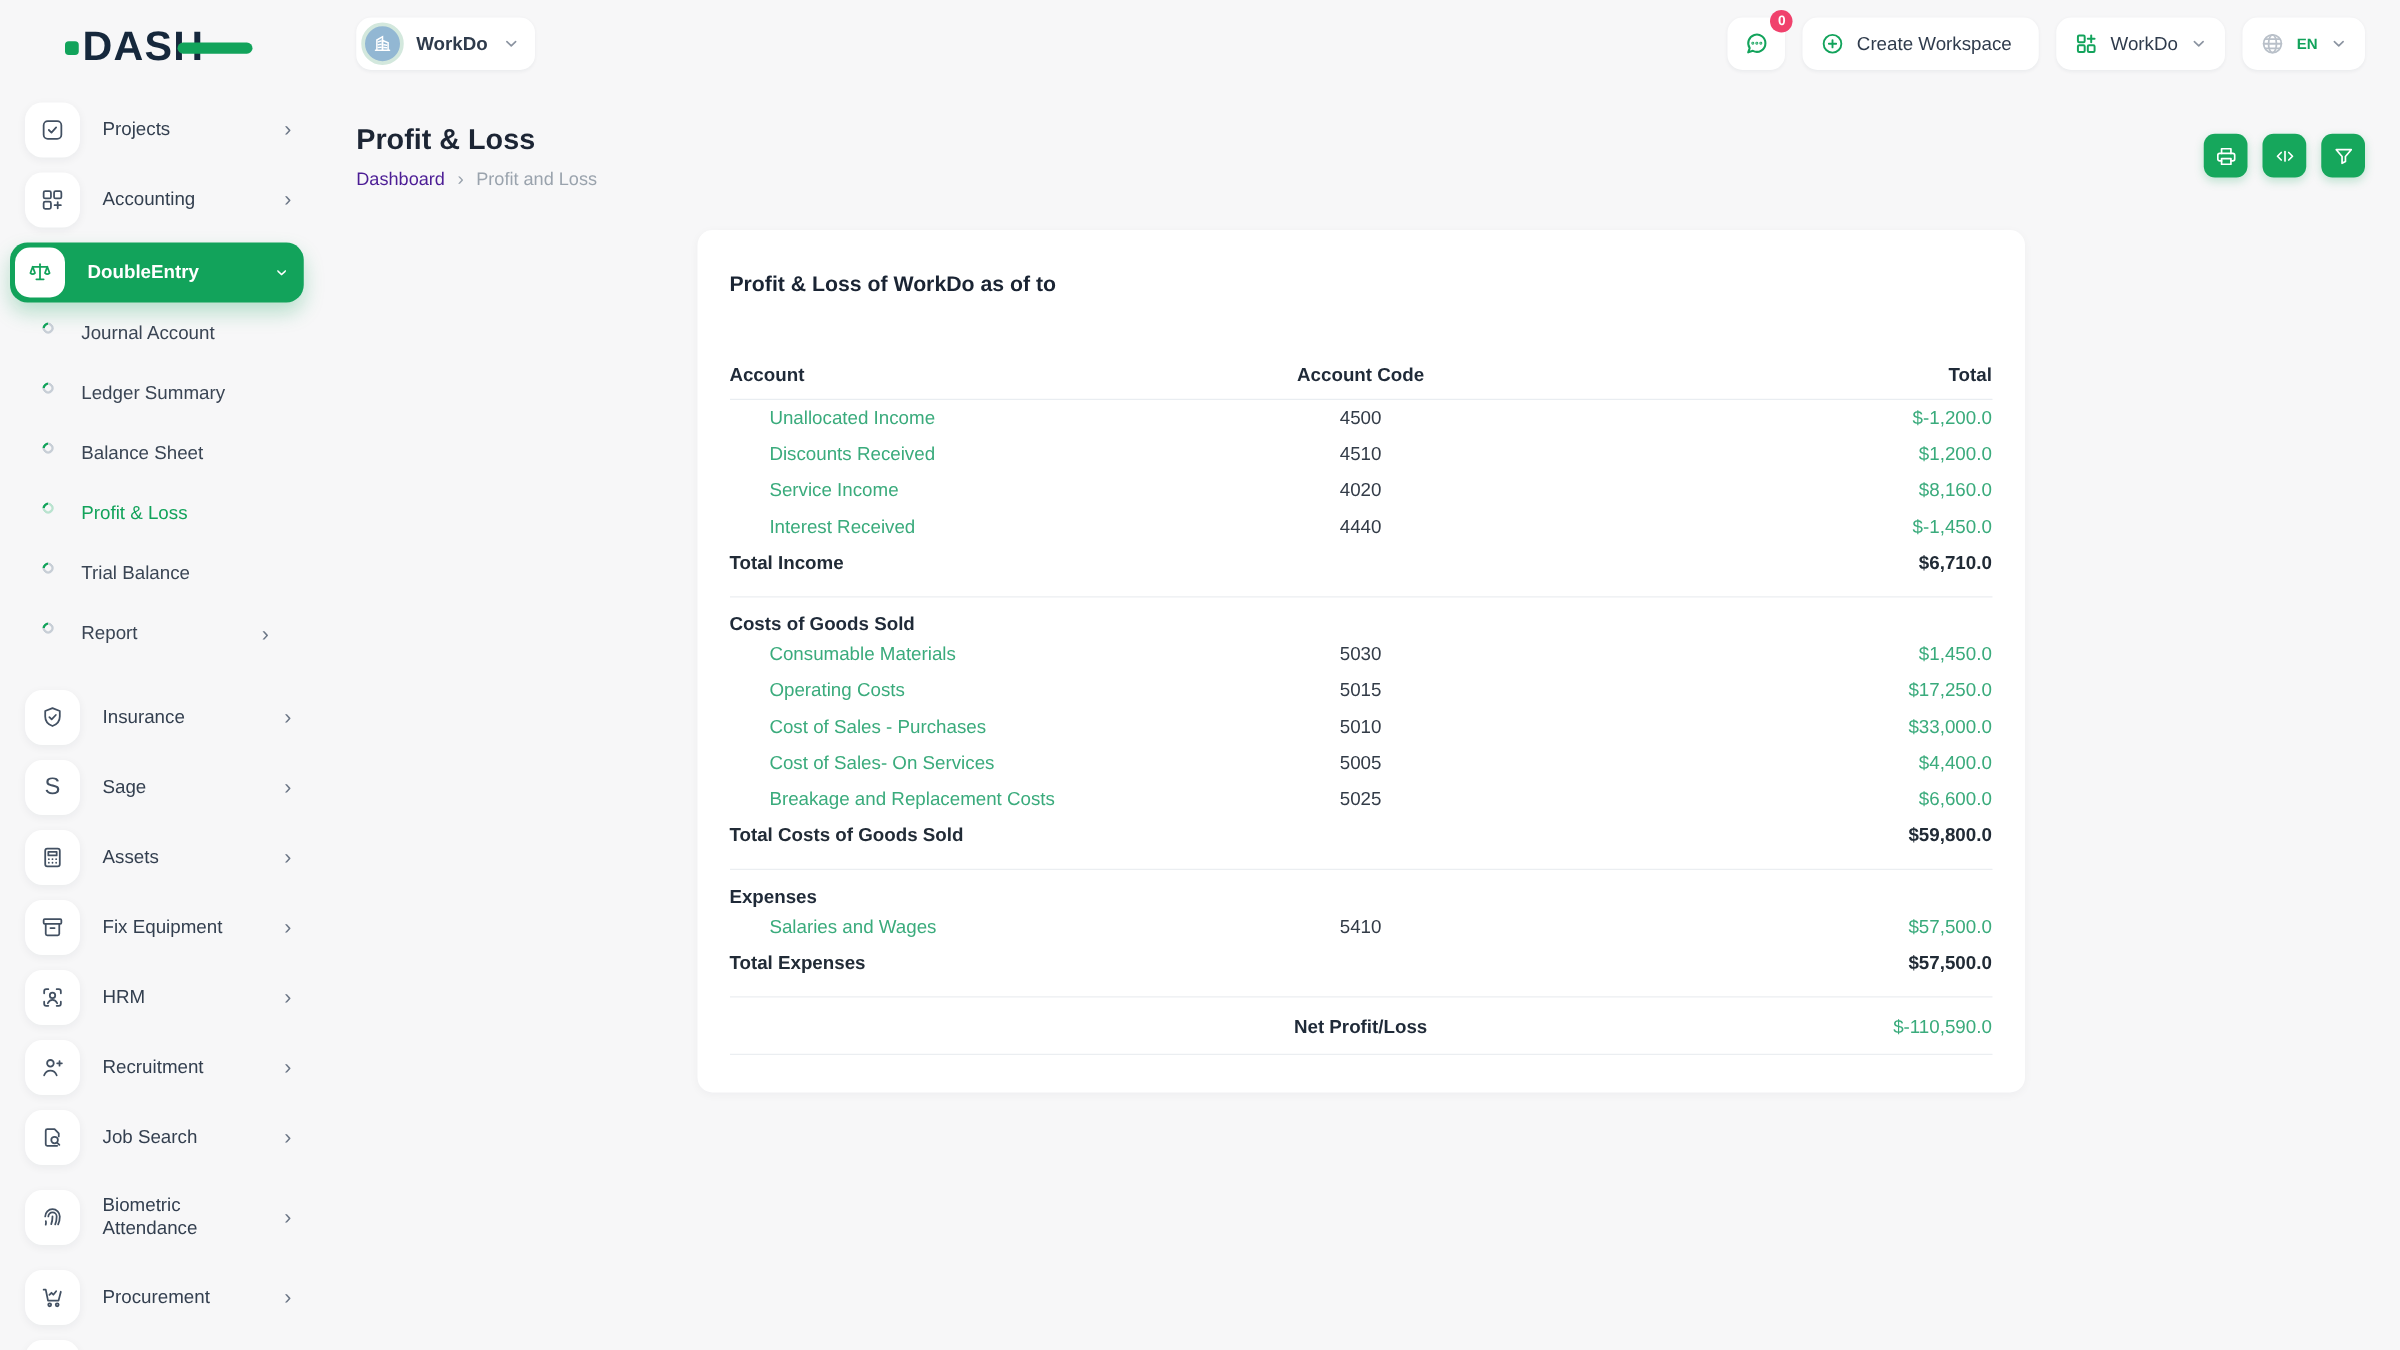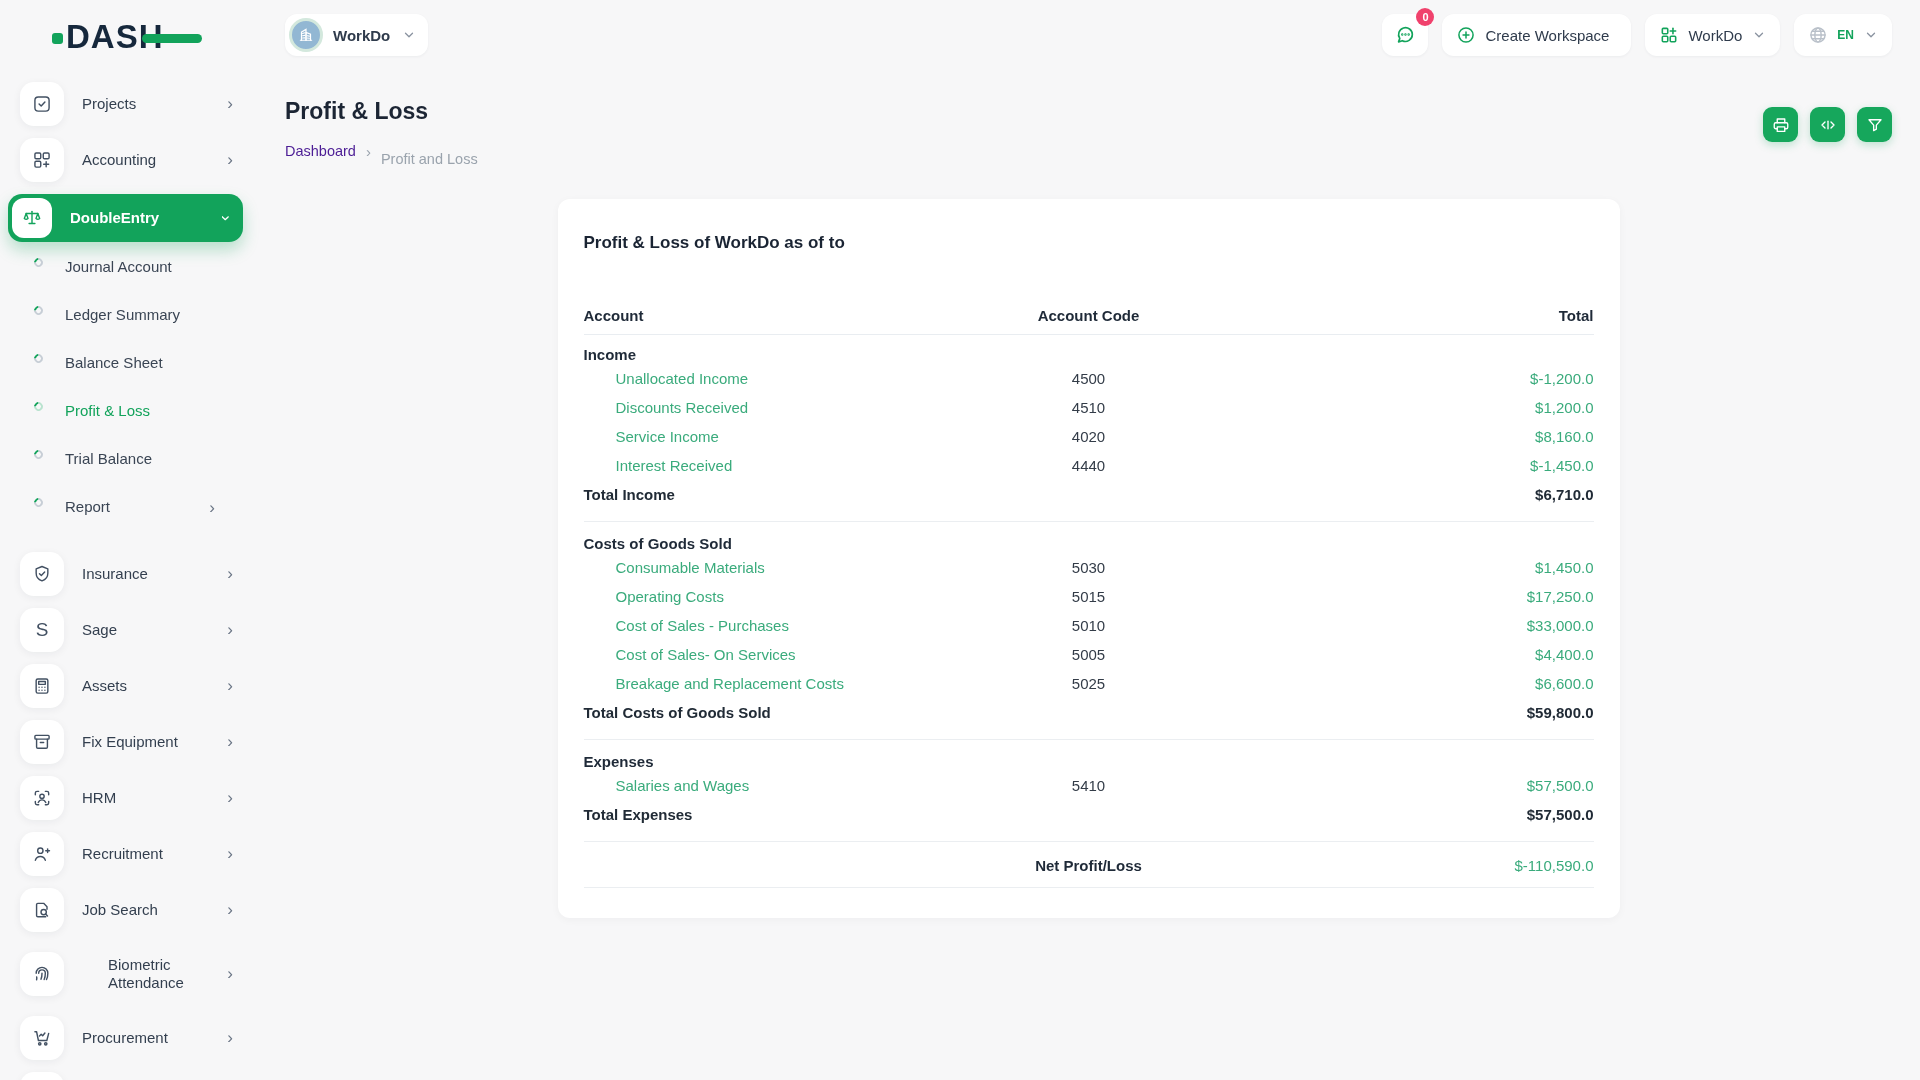--- a/index.html
+++ b/index.html
@@ -50,21 +50,21 @@
   .pill .chev-down { margin-left:2px; }
   .lang-code { color:#12a35b; font-weight:600; font-size:12px; margin:0 8px 0 9px; }
 
   
   .main { position:absolute; left:255px; top:70px; right:0; bottom:0; padding:28px 28px 0 30px; }
   .page-head { display:flex; justify-content:space-between; align-items:flex-start; }
   .page-title { font-size:23px; font-weight:700; color:#1c2534; }
   .breadcrumb { display:flex; align-items:center; gap:10px; margin-top:10px; font-size:14.5px; }
   .breadcrumb .home { color:#4c1d95; cursor:pointer; }
   .breadcrumb .sep { color:#9aa3ad; font-size:15px; }
-  .breadcrumb .current { color:#9aa3ad;margin-top:16px; }
+  .breadcrumb .current { color:#9aa3ad; }
   .actions { display:flex; gap:12px; margin-top:9px; }
   .act-btn { width:35px; height:35px; border-radius:9px; background:#16a75c; border:none; display:flex; align-items:center;
              justify-content:center; cursor:pointer; box-shadow:0 3px 8px rgba(18,163,91,.25); color:#fff; }
 
   
   .card { width:1062px; margin:32px auto 0; background:#fff; border-radius:12px; box-shadow:0 2px 8px rgba(20,30,50,.04);
           padding:26px 26px 30px; }
   .card-title { font-size:17px; font-weight:700; color:#1a2433; margin-top:8px; }
   .pl-table { margin-top:52px; font-size:15px; }
   .t-row { display:grid; grid-template-columns:1fr 1fr 1fr; align-items:center; min-height:29px; }
@@ -243,21 +243,21 @@
           <svg class="ic" width="20" height="20" viewBox="0 0 24 24" fill="none" stroke="currentColor" stroke-width="1.7" stroke-linecap="round" stroke-linejoin="round">
               <path d="M16.5 20H7a1.5 1.5 0 0 1-1.5-1.5v-13A1.5 1.5 0 0 1 7 4h7l4 4v3"></path>
               <circle cx="14" cy="14.5" r="3.2"></circle>
               <line x1="16.4" y1="16.9" x2="18.6" y2="19.1"></line>
             </svg>
         </span>
         <span class="nav-label">Job Search</span>
         <span class="chev">›</span>
       </div>
 
-      <div class="nav-item" style="height:60px;gap:26px;">
+      <div class="nav-item" style="height:60px;">
         <span class="icon-box">
           <svg class="ic" width="20" height="20" viewBox="0 0 24 24" fill="none" stroke="currentColor" stroke-width="1.7" stroke-linecap="round" stroke-linejoin="round">
               <path d="M5 11a7 7 0 0 1 14 0c0 3.5-.8 6-1.6 7.6"></path>
               <path d="M8 11a4 4 0 0 1 8 0c0 3-.5 5.5-1.4 7.6"></path>
               <path d="M12 11c0 2.8-.4 5.3-1.2 7.4"></path>
               <path d="M5.6 15.5c.3 1.2.2 2.4-.1 3.4"></path>
             </svg>
         </span>
         <span class="nav-label">Biometric Attendance</span>
         <span class="chev">›</span>
@@ -393,23 +393,20 @@
       <h2 class="card-title">Profit &amp; Loss of WorkDo as of to</h2>
 
       <div class="pl-table">
         <div class="t-row t-head">
           <div class="c1">Account</div>
           <div class="c2">Account Code</div>
           <div class="c3">Total</div>
         </div>
 
         <div class="t-section">
-          <div class="t-row t-sec-head">
-            <div class="c1">Income</div>
-          </div>
           <div class="t-row">
             <div class="c1"><a class="acct">Unallocated Income</a></div>
             <div class="c2 code">4500</div>
             <div class="c3 amt">$-1,200.0</div>
           </div>
           <div class="t-row">
             <div class="c1"><a class="acct">Discounts Received</a></div>
             <div class="c2 code">4510</div>
             <div class="c3 amt">$1,200.0</div>
           </div>

